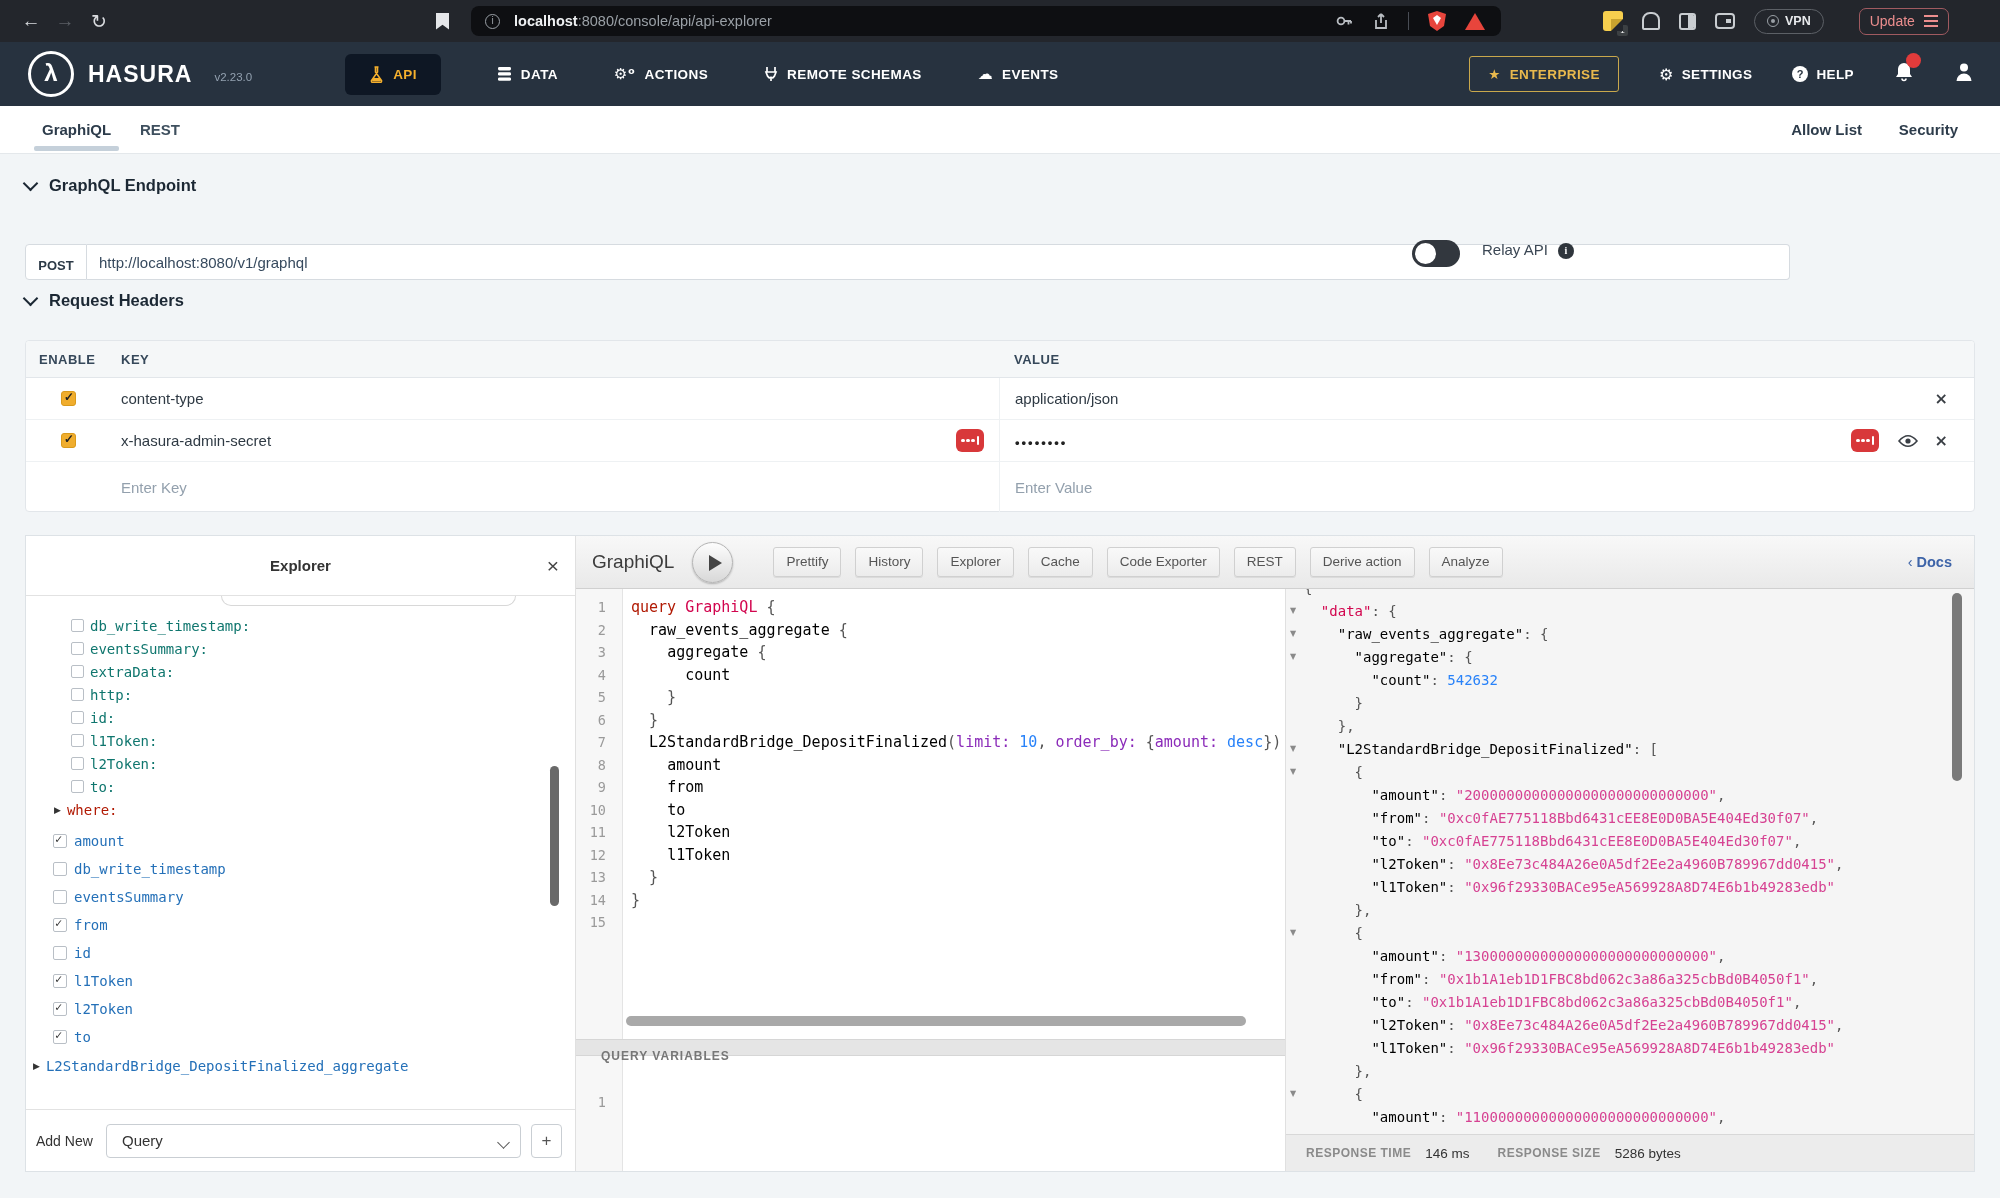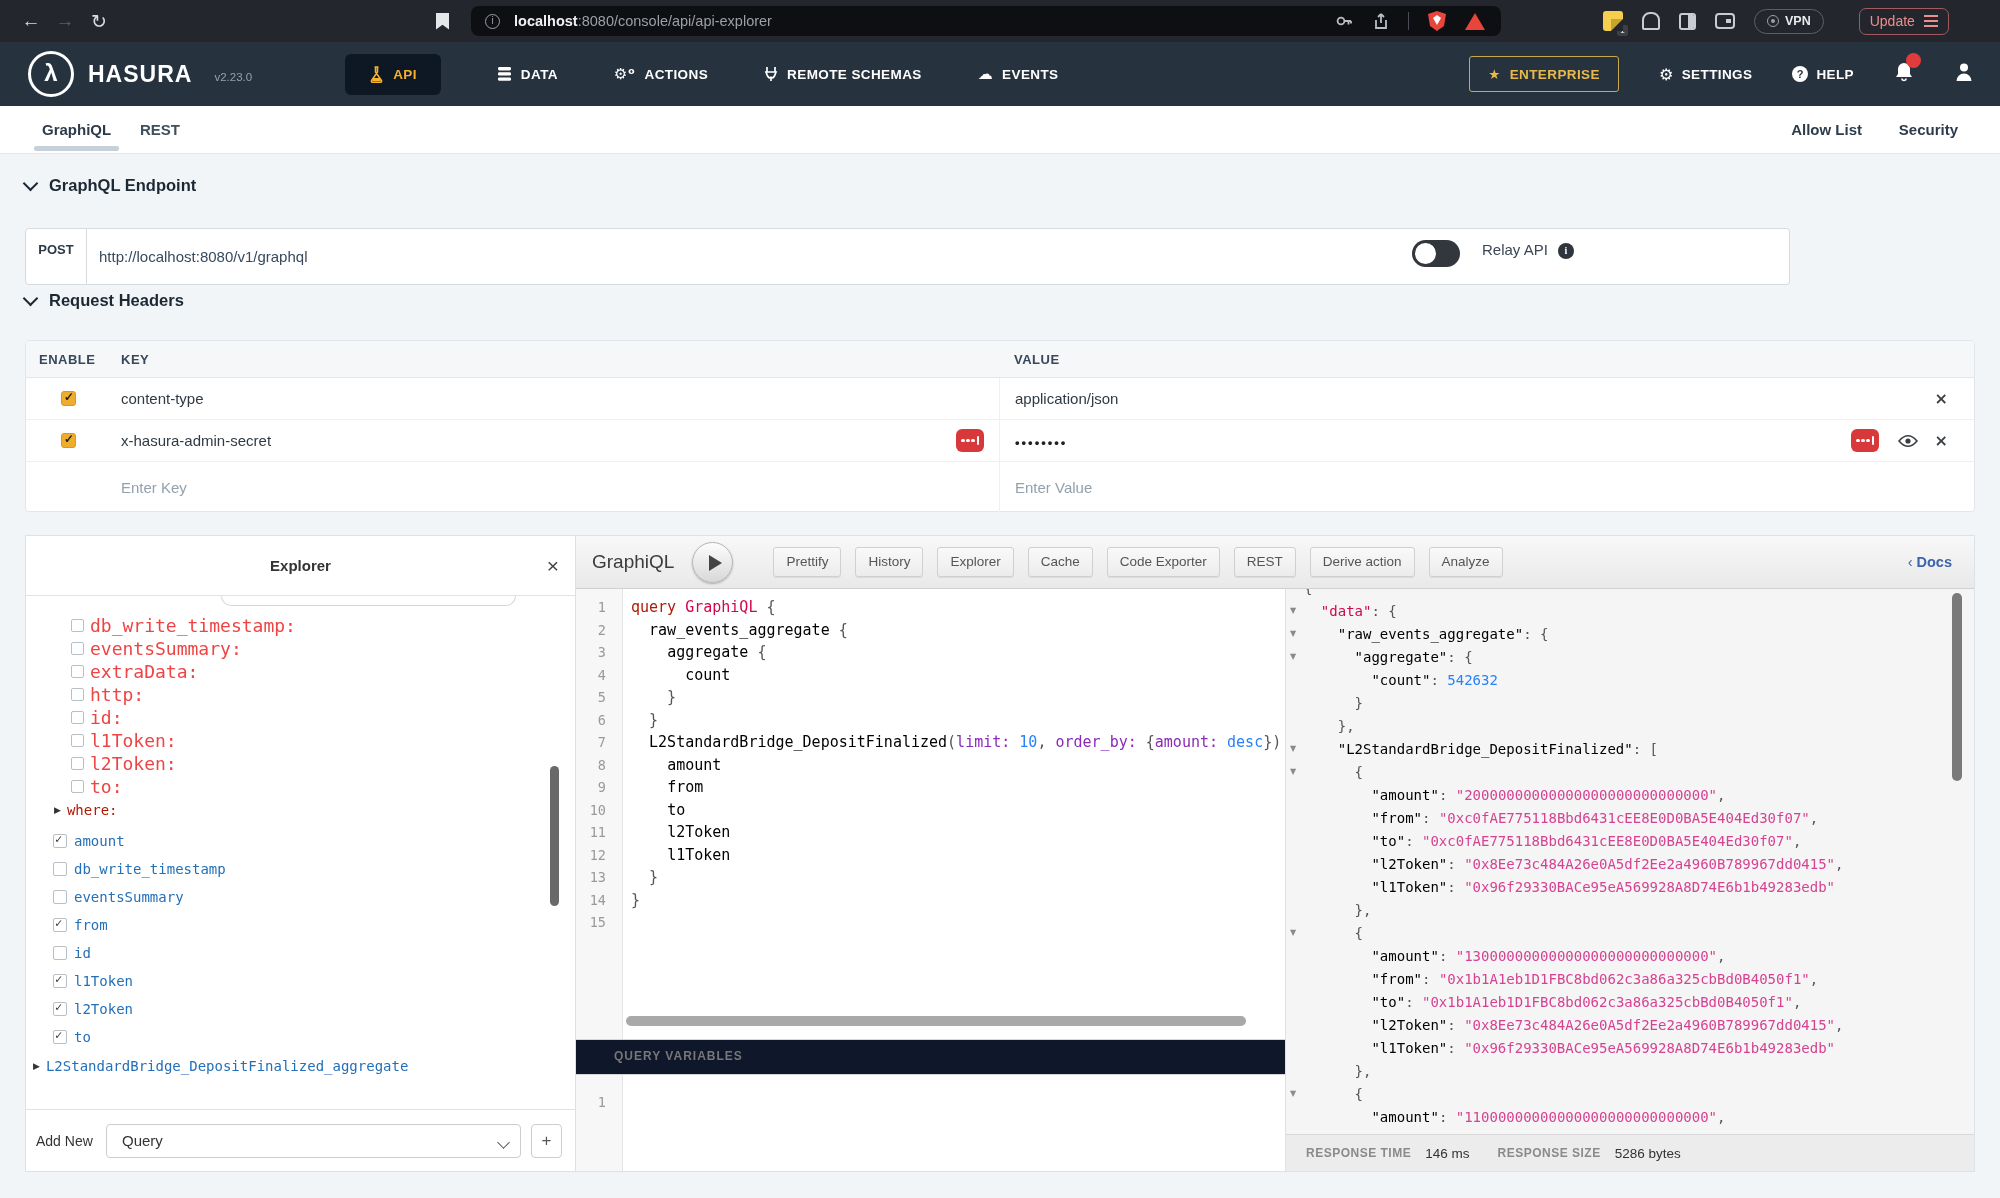--- a/index.html
+++ b/index.html
@@ -54,21 +54,21 @@
 .subtabs{position:absolute;left:0;top:106px;width:2000px;height:48px;background:#fff;border-bottom:1px solid #e4e8eb}
 .subtab{position:absolute;top:0;height:47px;line-height:47px;font-size:15px;font-weight:bold;color:#2d3c4b}
 .subtab.gql{left:42px}
 .subtab.gql:after{content:"";position:absolute;left:-8px;right:-8px;bottom:2px;height:5px;background:#c5d0da;border-radius:2px}
 .subtab.rest{left:140px;color:#3e4f5e}
 .subtab.allow{right:138px}
 .subtab.sec{right:42px}
 
 .sec-head{position:absolute;display:flex;align-items:center;gap:13px;font-size:16.5px;font-weight:bold;color:#1c2834}
 .chev{width:11px;height:11px;border-left:2px solid #1c2834;border-bottom:2px solid #1c2834;transform:rotate(-45deg);margin-top:-4px}
-.ep-row{position:absolute;left:25px;top:228px;height:57px;display:flex}
+.ep-row{position:absolute;left:25px;top:244px;height:36px;display:flex}
 .post-box{width:62px;background:#fff;border:1px solid #d6dbe0;border-radius:4px 0 0 4px;text-align:center;line-height:42px;font-size:13px;font-weight:bold;color:#2c3a47}
 .url-input{width:1703px;background:#fff;border:1px solid #d6dbe0;border-left:none;border-radius:0 4px 4px 0;font-size:15px;color:#374a5e;padding-left:12px;font-family:"Liberation Sans",sans-serif;outline:none}
 .toggle{position:absolute;left:1412px;top:240px;width:48px;height:27px;background:#32373e;border-radius:14px}
 .toggle i{position:absolute;left:3px;top:3px;width:21px;height:21px;background:#fff;border-radius:50%}
 .relay-lab{position:absolute;left:1482px;top:228px;height:44px;line-height:44px;font-size:15px;color:#3b4754}
 .info-dark{position:absolute;left:1558px;top:243px;width:16px;height:16px;border-radius:50%;background:#2f353c;color:#fff;font-size:10px;font-weight:bold;text-align:center;line-height:16px;font-family:"Liberation Serif",serif}
 
 .htable{position:absolute;left:25px;top:340px;width:1950px;height:172px;background:#fff;border:1px solid #e2e6ea;border-radius:4px}
 .hrow{display:grid;grid-template-columns:80px 893px 1fr;position:relative}
 .hrow.head{height:37px;background:#f5f7f8;border-bottom:1px solid #e2e6ea;border-radius:4px 4px 0 0}
@@ -94,21 +94,21 @@
 input.pholdin::placeholder{color:#93a0ad}
 
 .gpanel{position:absolute;left:25px;top:535px;width:1950px;height:637px;background:#fff;border:1px solid #dde2e6}
 .explorer{position:absolute;left:0;top:0;width:550px;height:635px;background:#fff;border-right:1px solid #e0e0e0}
 .exp-head{position:relative;height:60px;border-bottom:1px solid #e2e2e2}
 .exp-title{text-align:center;line-height:60px;font-size:15px;font-weight:bold;color:#333}
 .exp-close{position:absolute;right:16px;top:0;line-height:60px;font-size:21px;color:#444}
 .exp-list{position:absolute;top:60px;bottom:62px;left:0;right:0;overflow:hidden}
 .partial-box{position:absolute;left:195px;top:-4px;width:295px;height:14px;border:1px solid #d8d8d8;border-top:none;border-radius:0 0 10px 10px}
 .exp-rows{margin-top:18px}
-.arg-row{height:23px;padding-left:45px;display:flex;align-items:center;font-family:"DejaVu Sans Mono",monospace;font-size:18px;color:#ef4444}
+.arg-row{height:23px;padding-left:45px;display:flex;align-items:center;font-family:"DejaVu Sans Mono",monospace;font-size:14px;color:#0f766e}
 .acb{width:13px;height:13px;border:1.5px solid #b9bfc6;border-radius:2px;margin-right:6px;background:#fff;flex:none}
 .where-row{height:23px;padding-left:28px;display:flex;align-items:center;font-family:"DejaVu Sans Mono",monospace;font-size:14px;color:#B11A04}
 .tri{font-size:9px;color:#333;margin-right:6px;font-family:"DejaVu Sans",sans-serif}
 .field-rows{margin-top:6px}
 .field-row{height:28px;padding-left:27px;display:flex;align-items:center;font-family:"DejaVu Sans Mono",monospace;font-size:14px;color:#2470b8}
 .fcb{width:14px;height:14px;border:1.5px solid #b9bfc6;border-radius:2px;margin-right:7px;background:#fff;position:relative;flex:none}
 .fcb.checked:after{content:"✓";position:absolute;left:1px;top:-3px;font-size:12px;color:#333}
 .root-row{height:30px;padding-left:7px;display:flex;align-items:center;font-family:"DejaVu Sans Mono",monospace;font-size:14px;color:#2470b8}
 .exp-sb{position:absolute;right:16px;top:170px;width:9px;height:140px;background:#696969;border-radius:5px}
 .exp-foot{position:absolute;bottom:0;height:62px;left:0;right:0;border-top:1px solid #e2e2e2}
@@ -127,21 +127,21 @@
 .docs-link b{font-weight:normal;margin-right:4px}
 
 .editor{position:absolute;left:0;top:53px;bottom:0;width:710px;background:#fff;border-right:1px solid #e0e0e0;overflow:hidden}
 .gutter-bg{position:absolute;left:0;top:0;bottom:0;width:47px;background:#f7f7f7;border-right:1px solid #e4e4e4}
 .ed-lines{position:absolute;left:0;top:7px;right:0}
 .ed-line{display:flex;height:22.5px;align-items:center}
 .ed-line .ln{width:30px;text-align:right;font-family:"DejaVu Sans Mono",monospace;font-size:13.5px;color:#9a9a9a;flex:none}
 .ed-line .fold{width:17px;text-align:center;font-size:8px;color:#8a8a8a;flex:none;font-family:"DejaVu Sans",sans-serif}
 .ed-line pre{font-family:"DejaVu Sans Mono",monospace;font-size:15px;white-space:pre;margin-left:8px}
 .hsb{position:absolute;left:50px;top:427px;width:620px;height:10px;background:#a9a9a9;border-radius:5px}
-.qvbar{position:absolute;left:0;right:0;top:450px;height:36px;background:#0f172a;border-top:1px solid #d6d6d6;border-bottom:1px solid #d6d6d6;line-height:32px;padding-left:38px;font-size:12px;font-weight:bold;letter-spacing:1px;color:#777}
+.qvbar{position:absolute;left:0;right:0;top:450px;height:17px;background:#e5e5e5;border-top:1px solid #d6d6d6;border-bottom:1px solid #d6d6d6;line-height:32px;padding-left:25px;font-size:12px;font-weight:bold;letter-spacing:1px;color:#777}
 .qvline{position:absolute;left:0;top:505px;width:30px;text-align:right;font-family:"DejaVu Sans Mono",monospace;font-size:13.5px;color:#9a9a9a}
 
 .resp{position:absolute;left:710px;right:0;top:53px;bottom:0;background:#f5f5f5;overflow:hidden}
 .res-lines{position:absolute;left:0;top:-13px;right:0}
 .res-line{display:flex;height:23px;align-items:center}
 .res-line .rfold{width:16px;padding-left:4px;font-size:8px;color:#8a8a8a;flex:none;visibility:hidden;font-family:"DejaVu Sans",sans-serif}
 .res-line .rfold.on{visibility:visible}
 .res-line pre{font-family:"DejaVu Sans Mono",monospace;font-size:14px;white-space:pre;margin-left:2px}
 .res-sb{position:absolute;right:12px;top:4px;width:10px;height:188px;background:#7a7a7a;border-radius:5px}
 .res-foot{position:absolute;left:0;right:0;bottom:0;height:37px;background:#ececec;border-top:1px solid #d8d8d8;display:flex;align-items:center;padding-left:20px}

